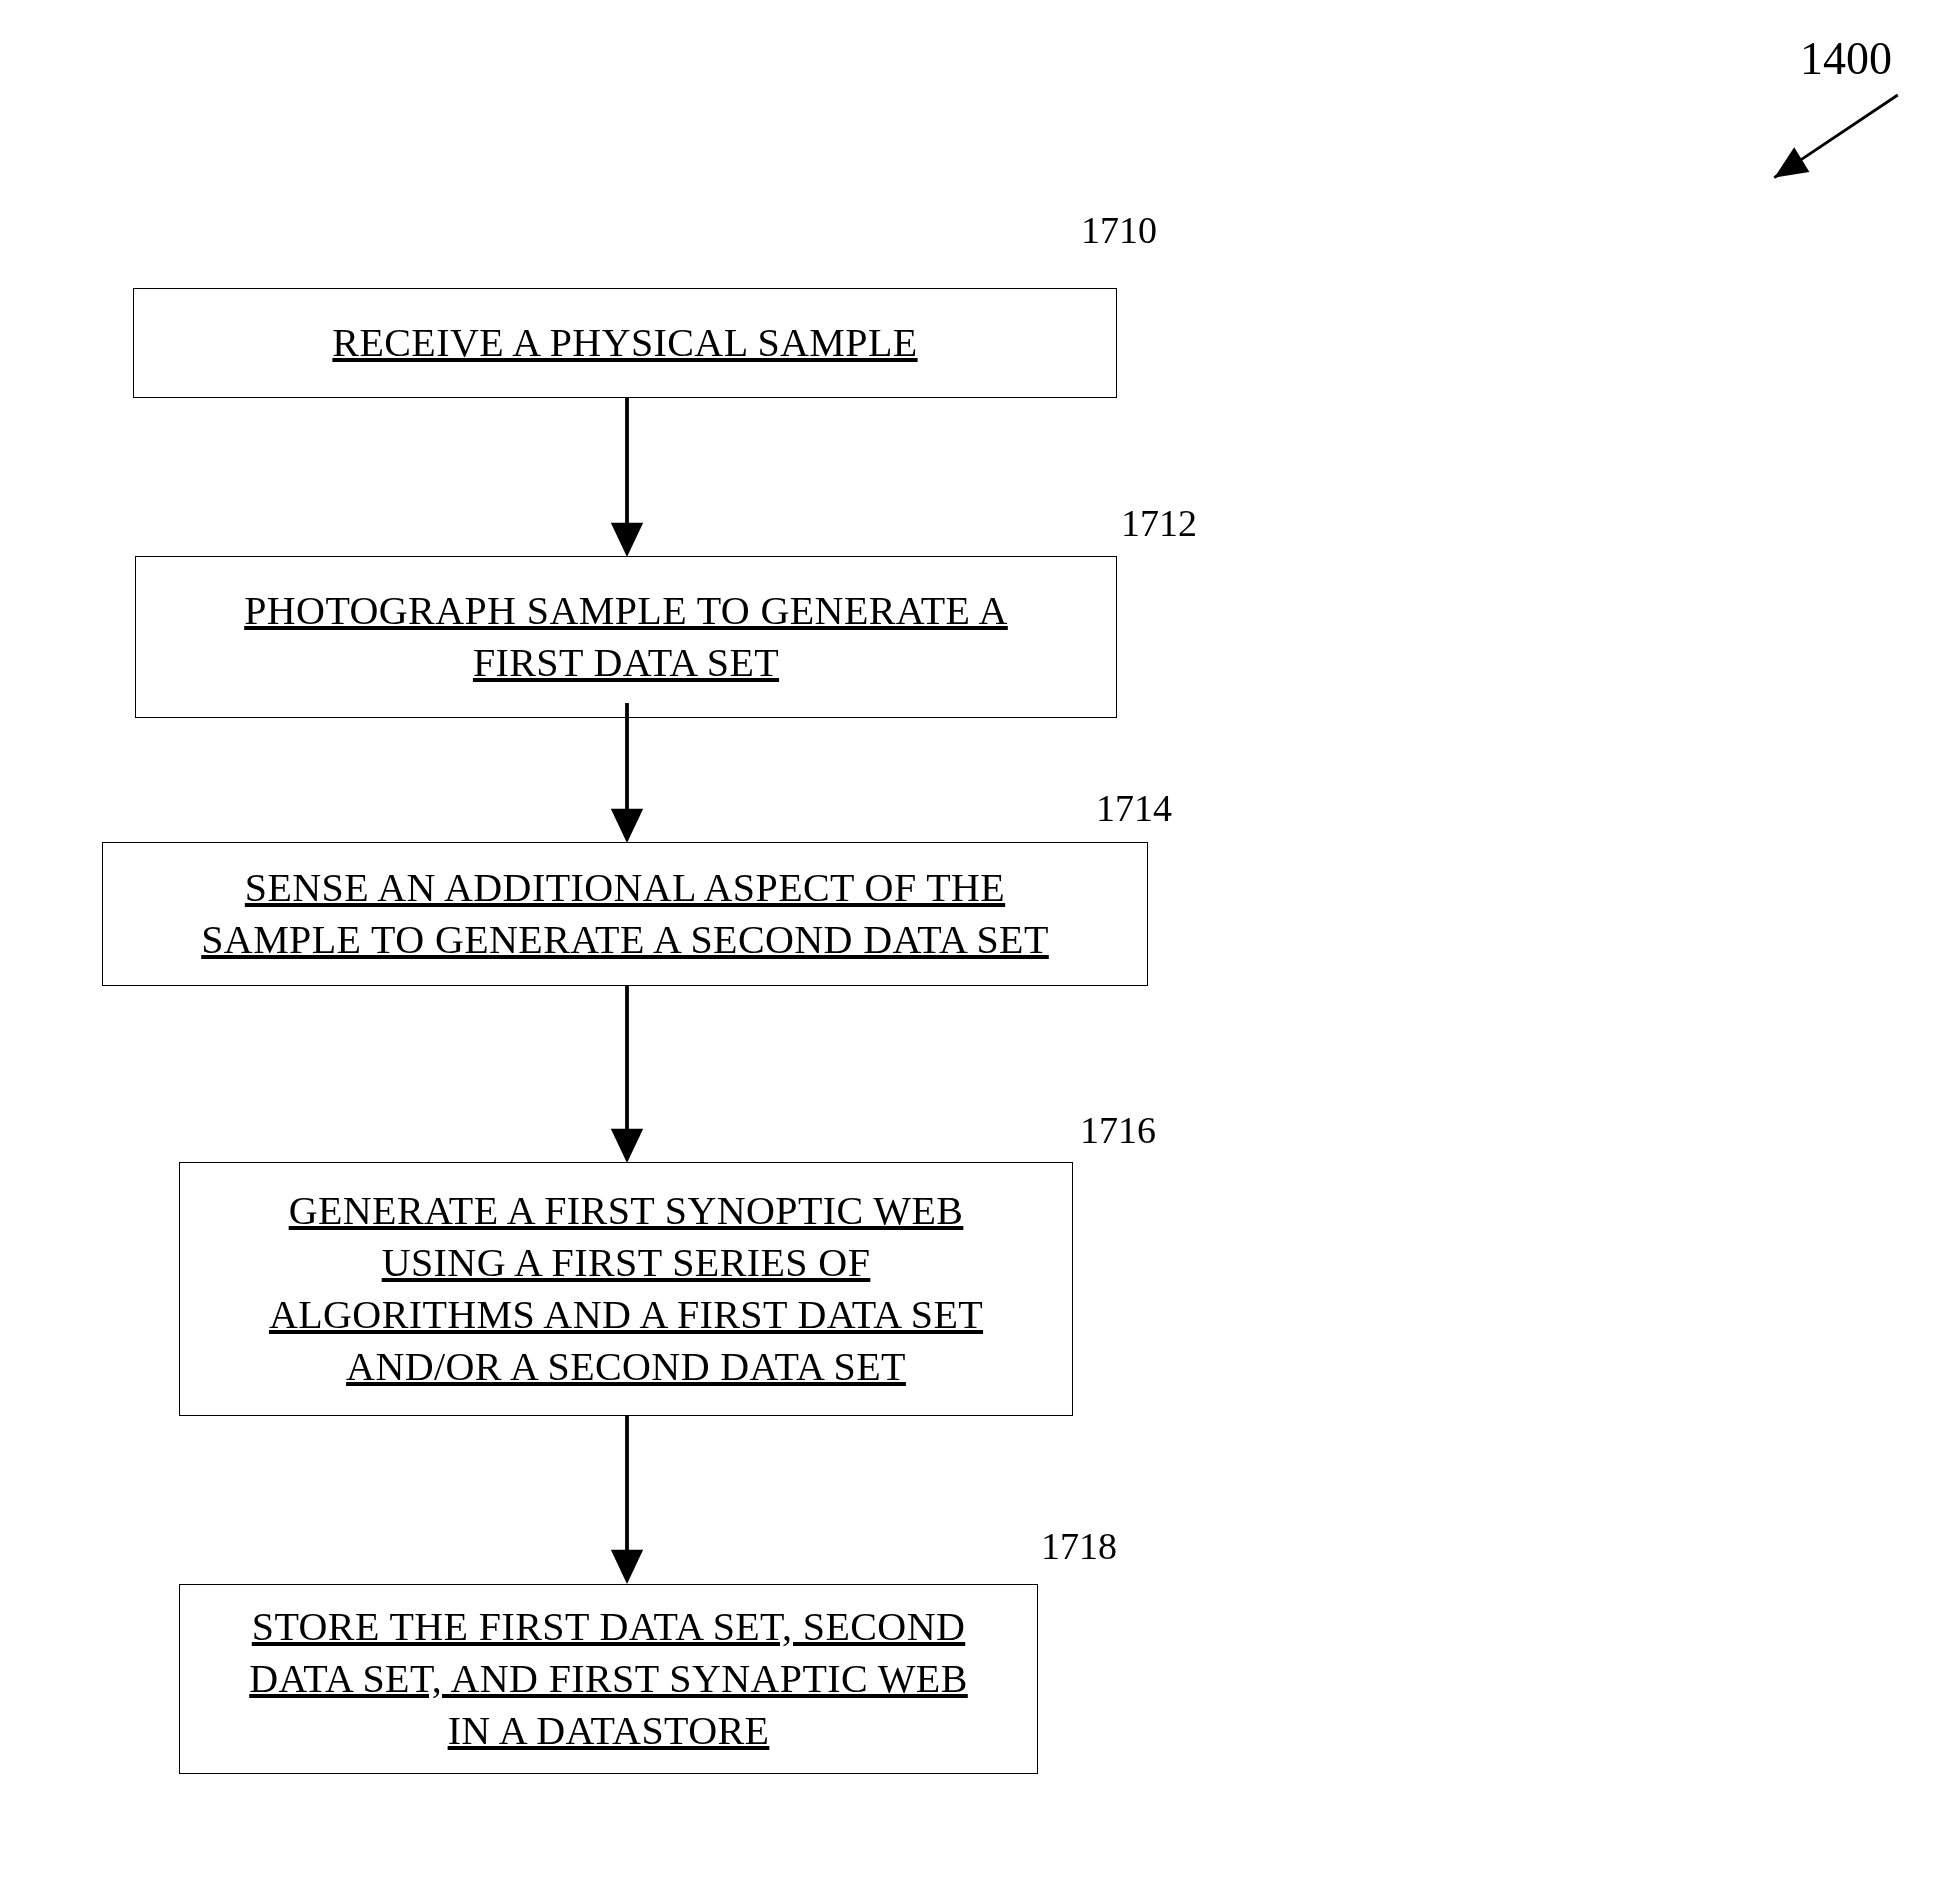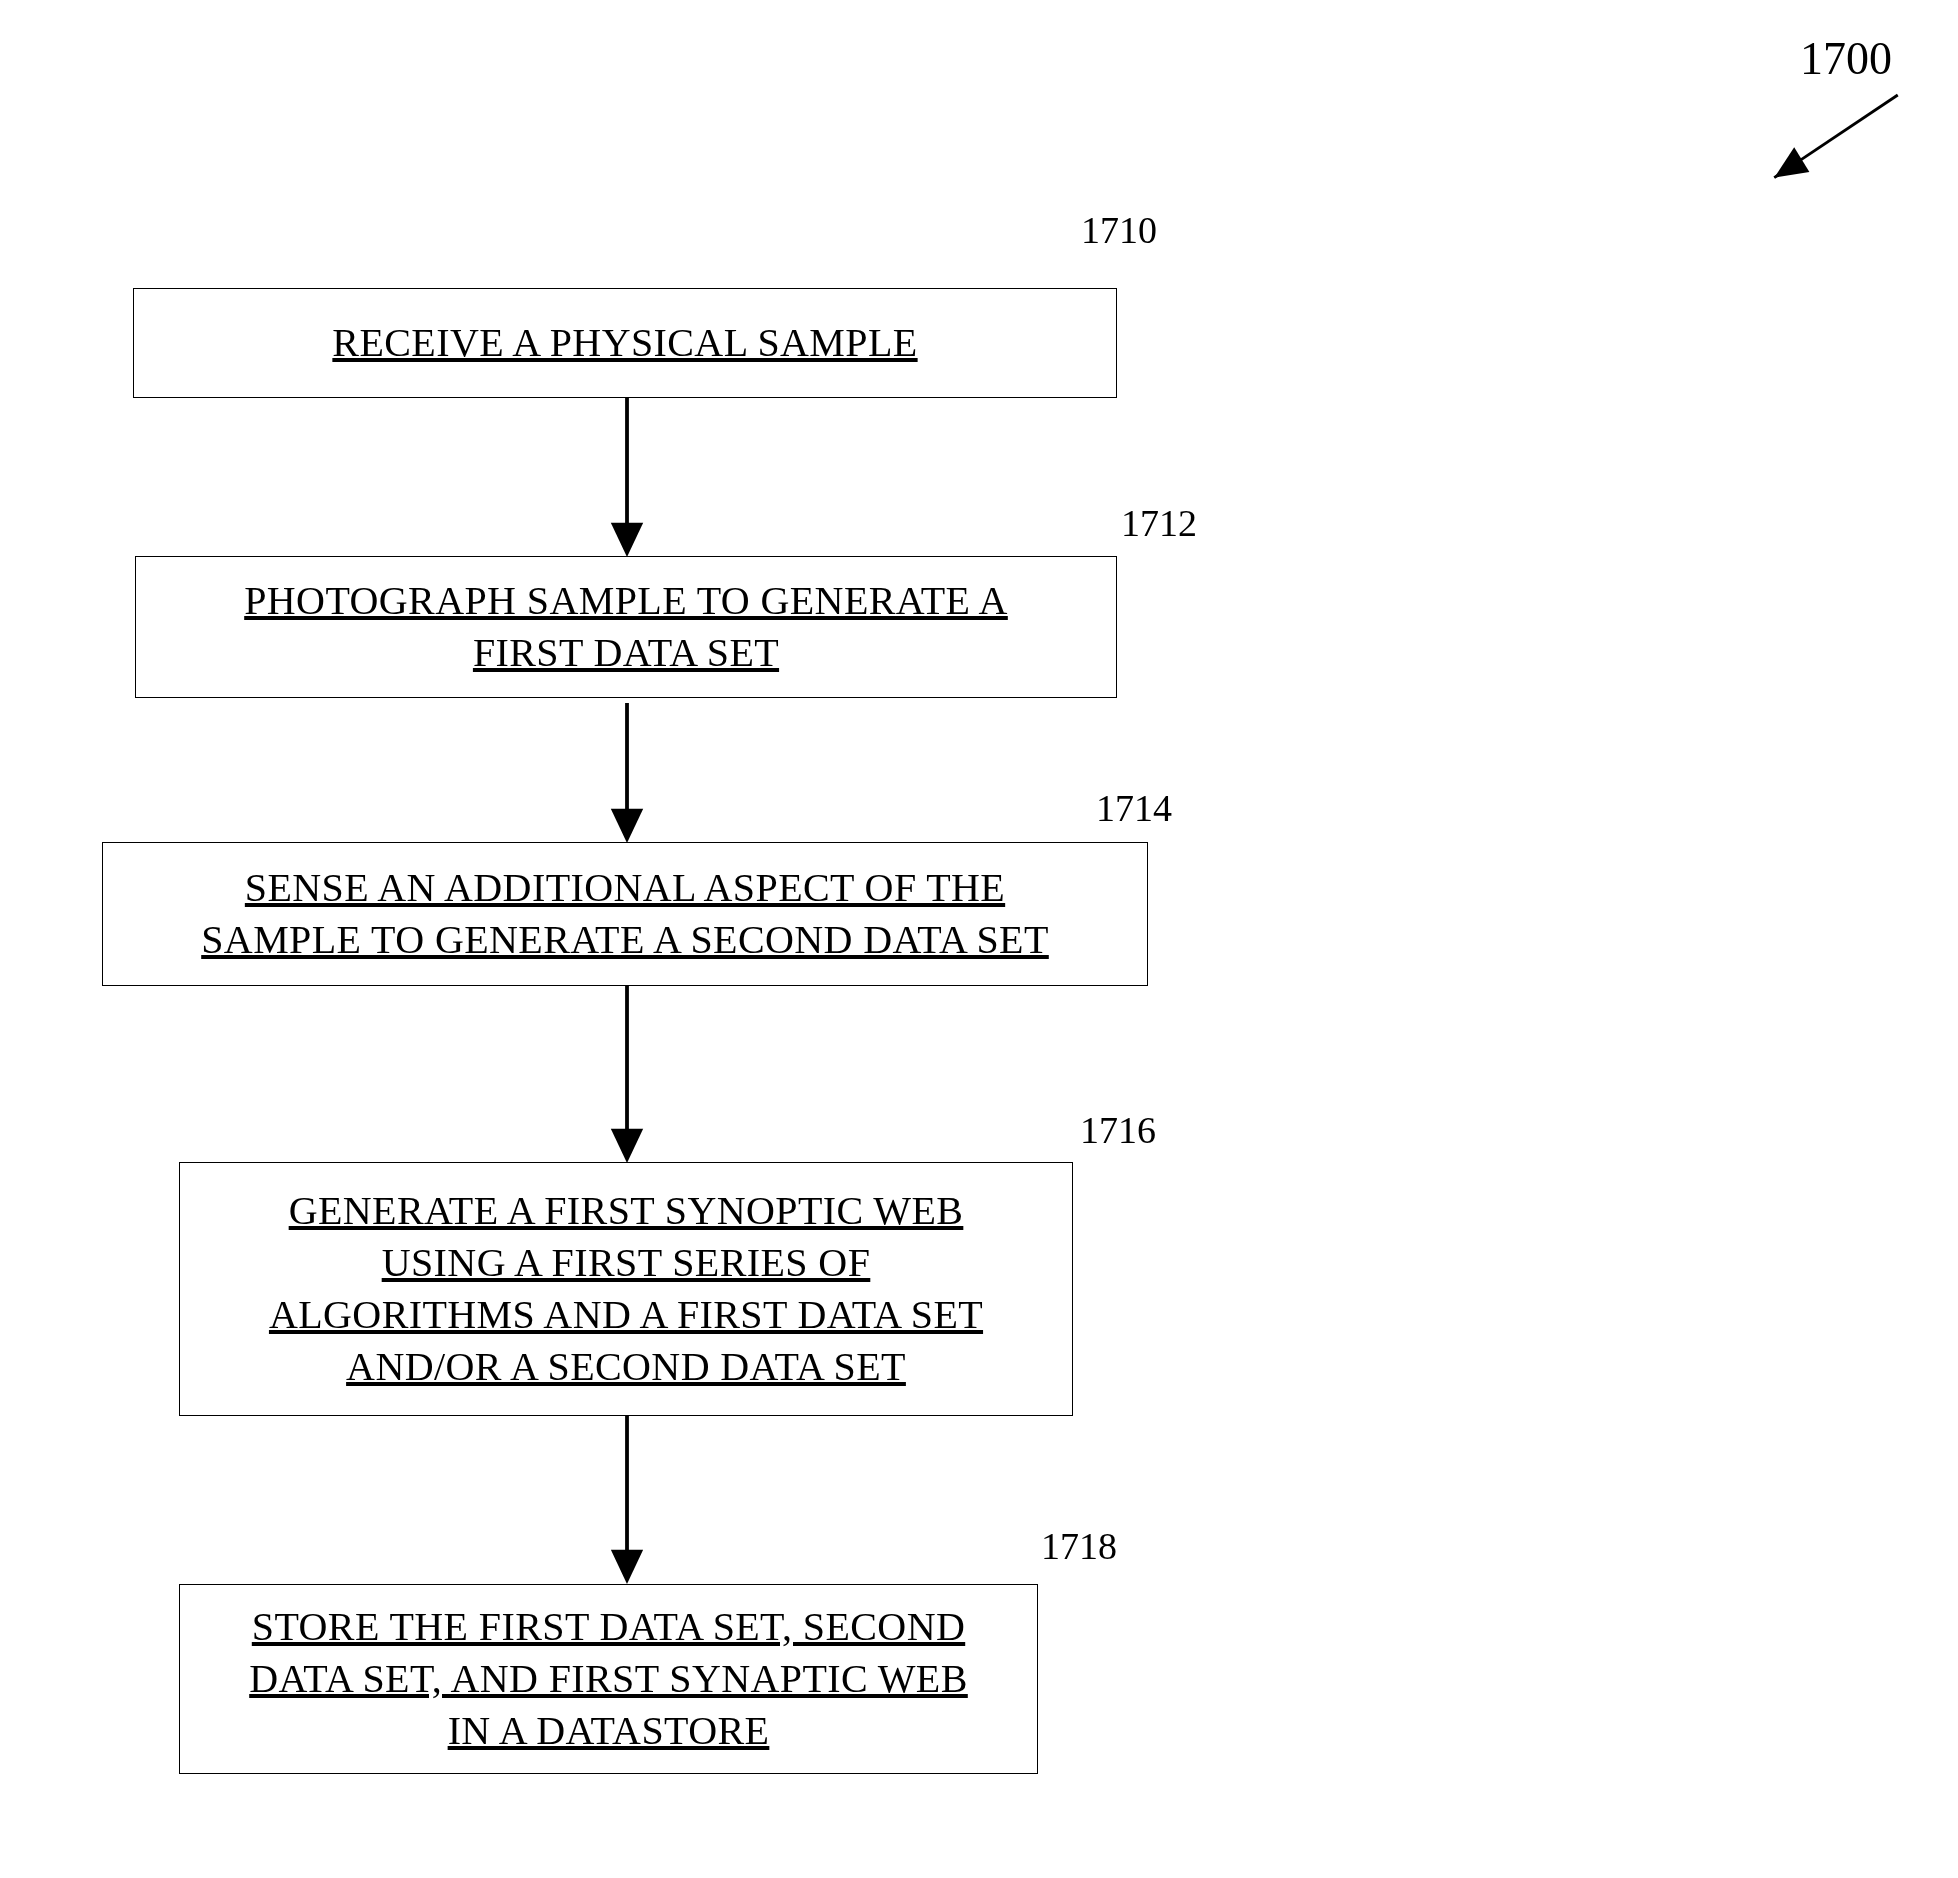--- a/index.html
+++ b/index.html
@@ -58,41 +58,41 @@
   .lead-line {
     position: absolute;
     overflow: visible;
   }
 </style>
 </head>
 <body>
 
 <div id="canvas">
 
-  <div class="ref-num ref-num-main" style="left:1800px; top:36px;">1700</div>
+  <div class="ref-num ref-num-main" style="left:1800px; top:36px;">1400</div>
 
   <svg class="lead-line" style="left:1722px; top:90px; width:190px; height:105px;" viewBox="0 0 200 110">
     <line x1="185" y1="5" x2="55" y2="92" stroke="#000000" stroke-width="3"></line>
     <polygon points="55,92 92,86 76,60" fill="#000000"></polygon>
   </svg>
 
   <div class="ref-num" style="left:1081px; top:211px;">1710</div>
 
   <div class="flow-box" style="left:133px; top:288px; width:984px; height:110px;">
     <div class="flow-box-label">RECEIVE A PHYSICAL SAMPLE</div>
   </div>
 
   <svg class="connector" style="left:603px; top:398px; width:48px; height:160px;" viewBox="0 0 50 168">
     <line x1="25" y1="0" x2="25" y2="140" stroke="#000000" stroke-width="4"></line>
     <polygon points="25,167 8,131 42,131" fill="#000000"></polygon>
   </svg>
 
   <div class="ref-num" style="left:1121px; top:504px;">1712</div>
 
-  <div class="flow-box" style="left:135px; top:556px; width:982px; height:142px;">
+  <div class="flow-box" style="left:135px; top:556px; width:982px; height:162px;">
     <div class="flow-box-label">PHOTOGRAPH SAMPLE TO GENERATE A
 FIRST DATA SET</div>
   </div>
 
   <svg class="connector" style="left:603px; top:703px; width:48px; height:141px;" viewBox="0 0 50 148">
     <line x1="25" y1="0" x2="25" y2="120" stroke="#000000" stroke-width="4"></line>
     <polygon points="25,147 8,111 42,111" fill="#000000"></polygon>
   </svg>
 
   <div class="ref-num" style="left:1096px; top:789px;">1714</div>

